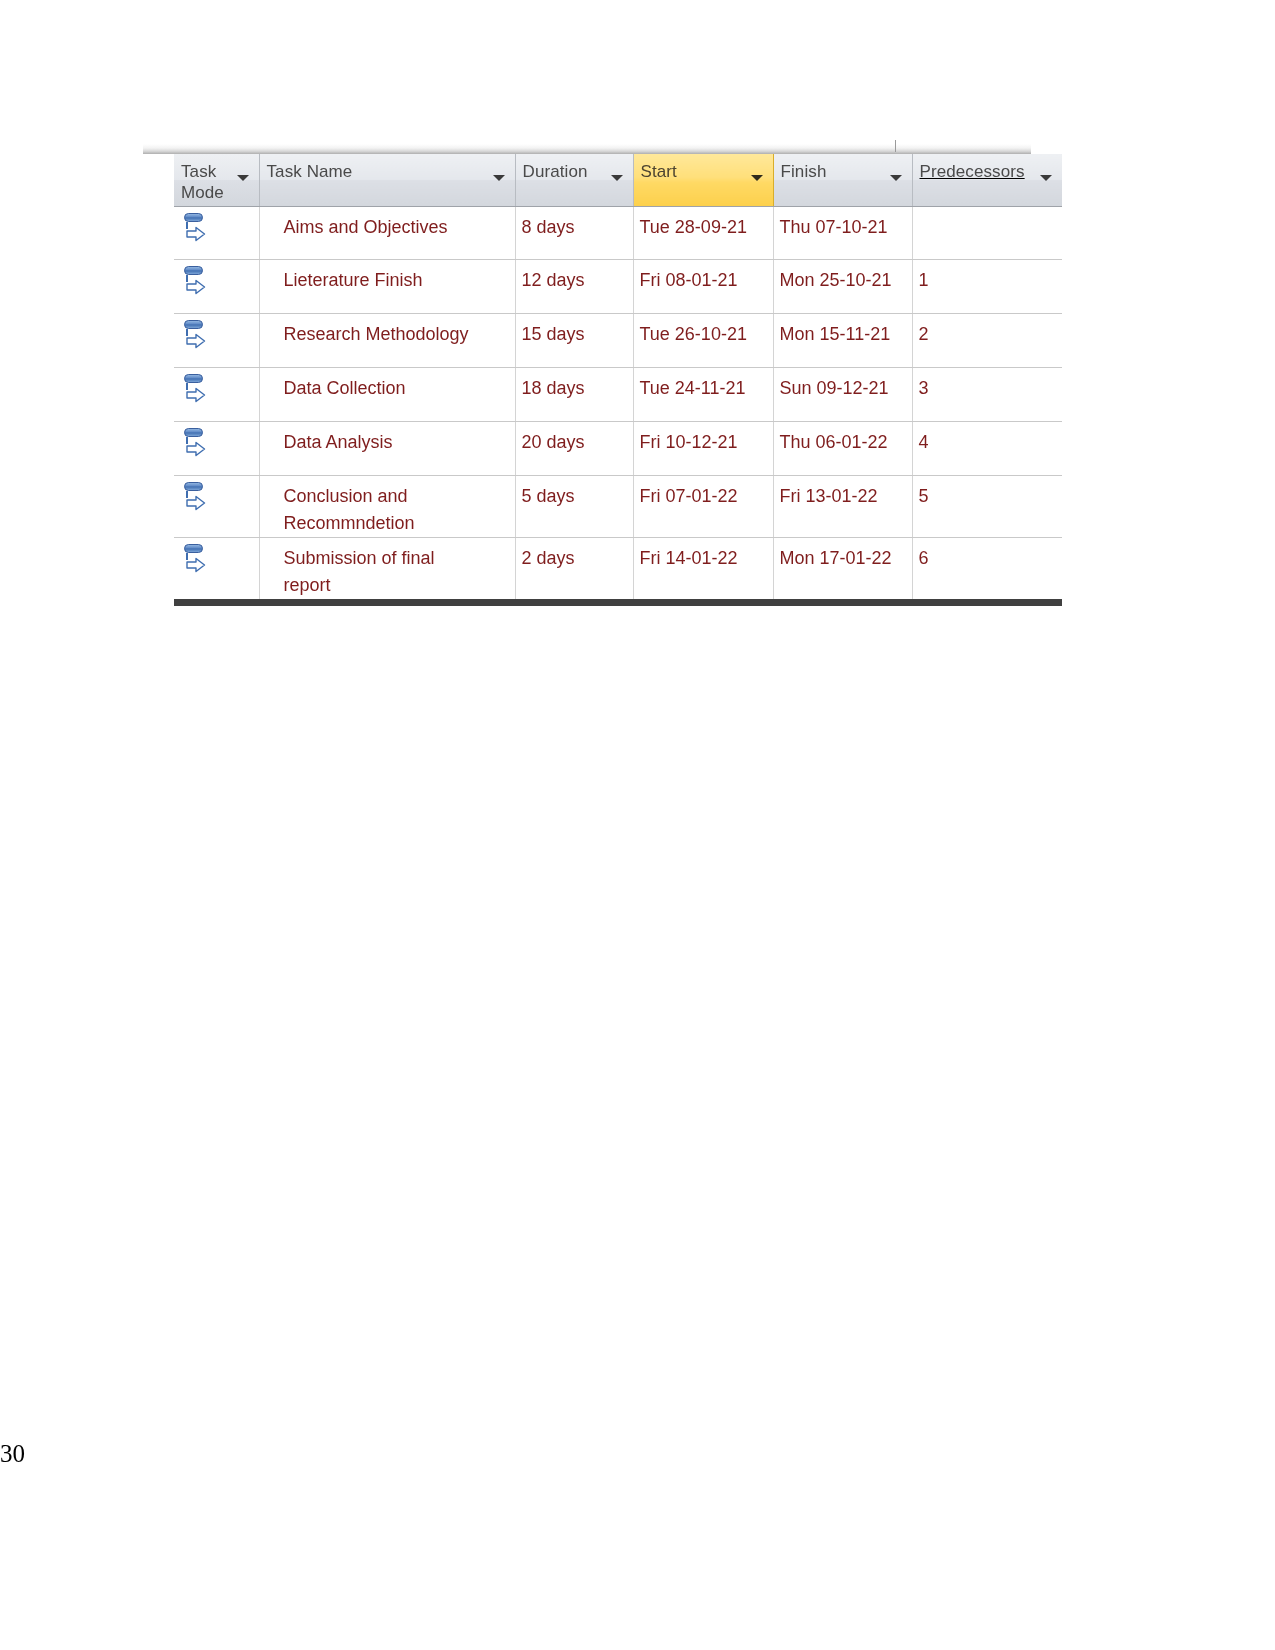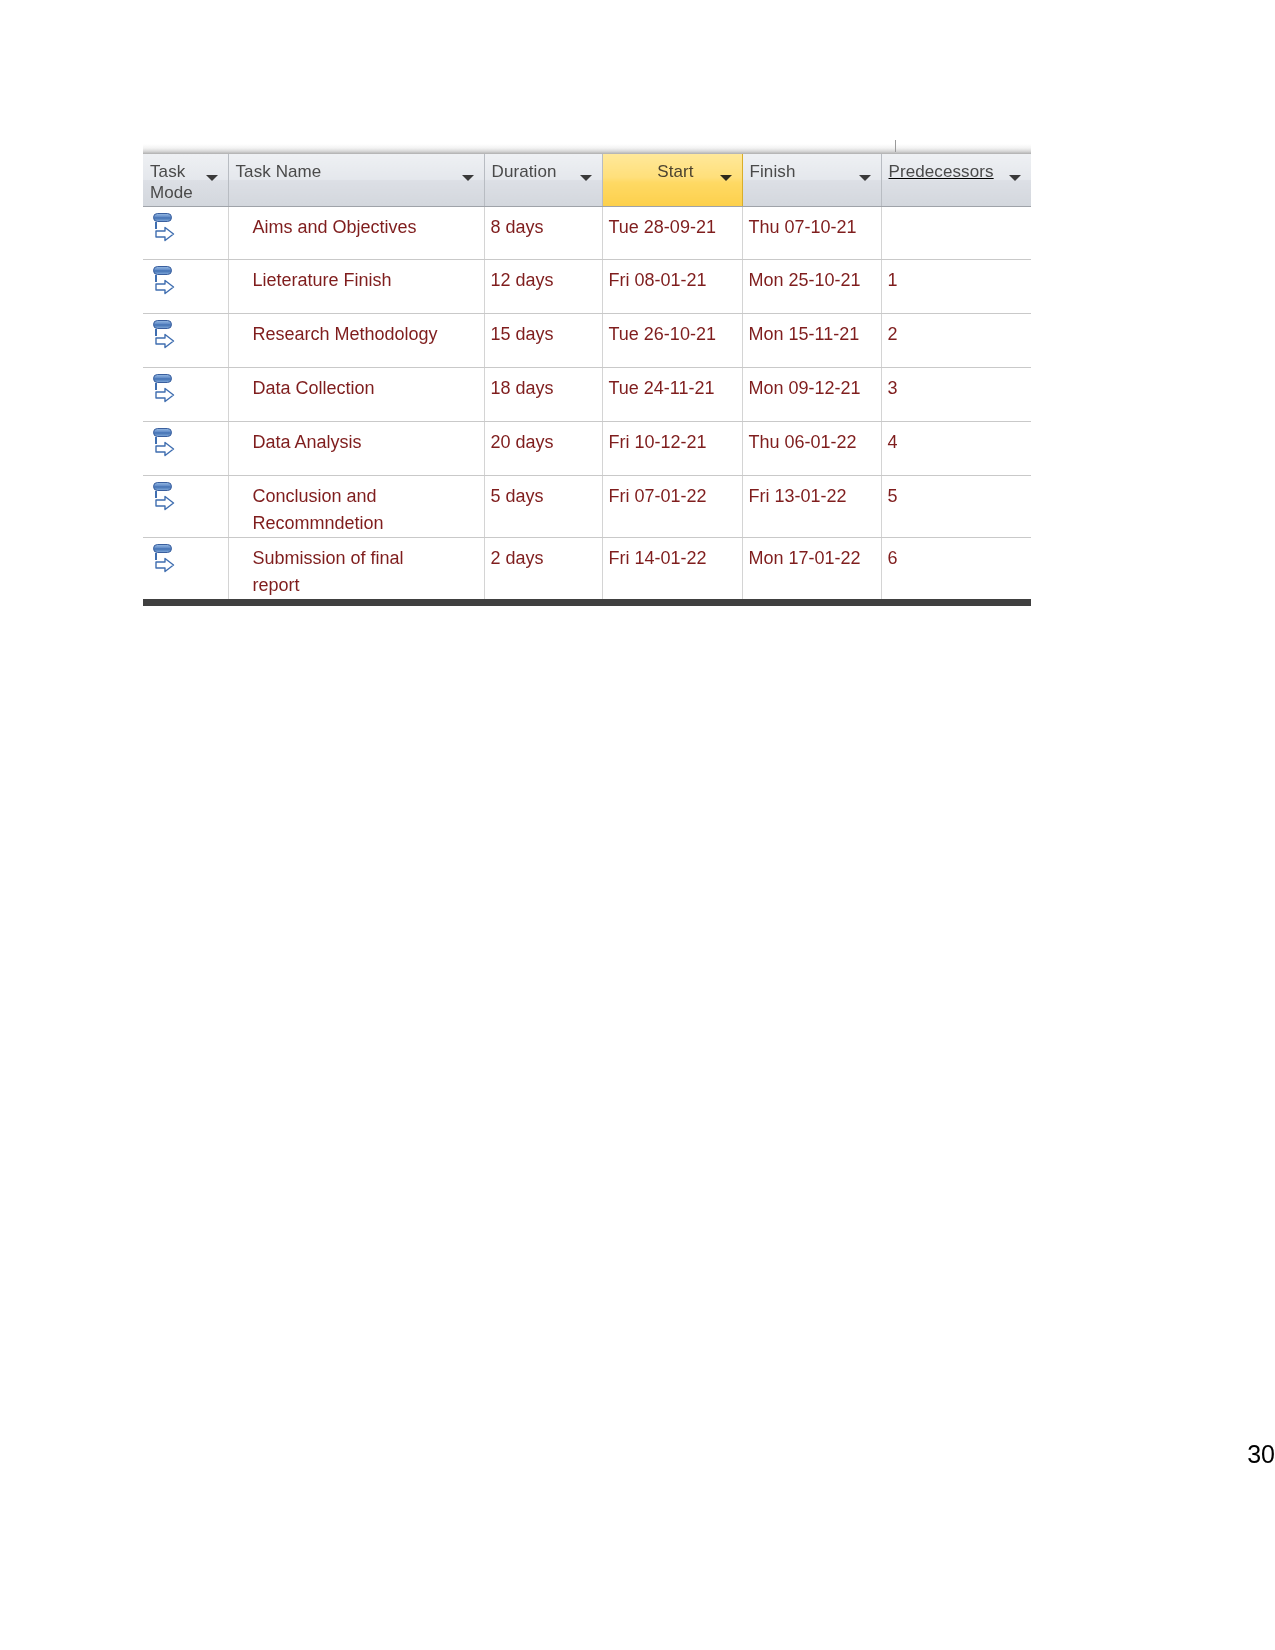--- a/index.html
+++ b/index.html
@@ -37,20 +37,21 @@
     top: -4px;
     width: 1px;
     height: 12px;
     background: #9a9a9a;
   }
 
   table.grid {
     border-collapse: collapse;
     table-layout: fixed;
     width: 888px;
+    margin-left: 31px;
   }
 
   
   thead th {
     background: linear-gradient(to bottom, #eef0f3 0%, #e4e7ec 50%, #dcdfe5 51%, #d3d7dd 100%);
     border-right: 1px solid #b8bcc2;
     border-bottom: 1px solid #9fa3a9;
     padding: 0;
     height: 52px;
     vertical-align: top;
@@ -65,21 +66,21 @@
   .th-inner {
     display: block;
     padding: 7px 0 0 7px;
     font-size: 17px;
     line-height: 21px;
     color: #4a4a4a;
     font-weight: normal;
     text-align: left;
     letter-spacing: 0.1px;
   }
-  .sorted .th-inner { color: #4c4330; text-align: center; }
+  .sorted .th-inner { color: #4c4330; }
 
   .sort-arrow {
     position: absolute;
     right: 10px;
     top: 21px;
     width: 0;
     height: 0;
     border-left: 6px solid transparent;
     border-right: 6px solid transparent;
     border-top: 6px solid #3a3a3a;
@@ -141,22 +142,22 @@
     left: 3px;
     top: 13px;
   }
 
   
   #page-number {
     position: absolute;
     left: 0;
     right: 0;
     top: 1440px;
-    text-align: right;
-    font-family: Liberation Sans, sans-serif;
+    text-align: left;
+    font-family: Liberation Serif, serif;
     font-size: 25px;
     color: #000000;
   }
 </style>
 </head>
 <body>
 
 <div id="project-table">
 
   <div class="top-strip">
@@ -294,21 +295,21 @@
           <td>
             <span class="cell name">Data Collection</span>
           </td>
           <td>
             <span class="cell">18 days</span>
           </td>
           <td>
             <span class="cell">Tue 24-11-21</span>
           </td>
           <td>
-            <span class="cell">Mon 09-12-21</span>
+            <span class="cell">Sun 09-12-21</span>
           </td>
           <td>
             <span class="cell">3</span>
           </td>
         </tr>
         <tr>
           <td class="mode-cell" style="height: 53px;">
             <span class="mode-icon" title="Auto Scheduled">
               <span class="pill"></span>
               <span class="stem"></span>

